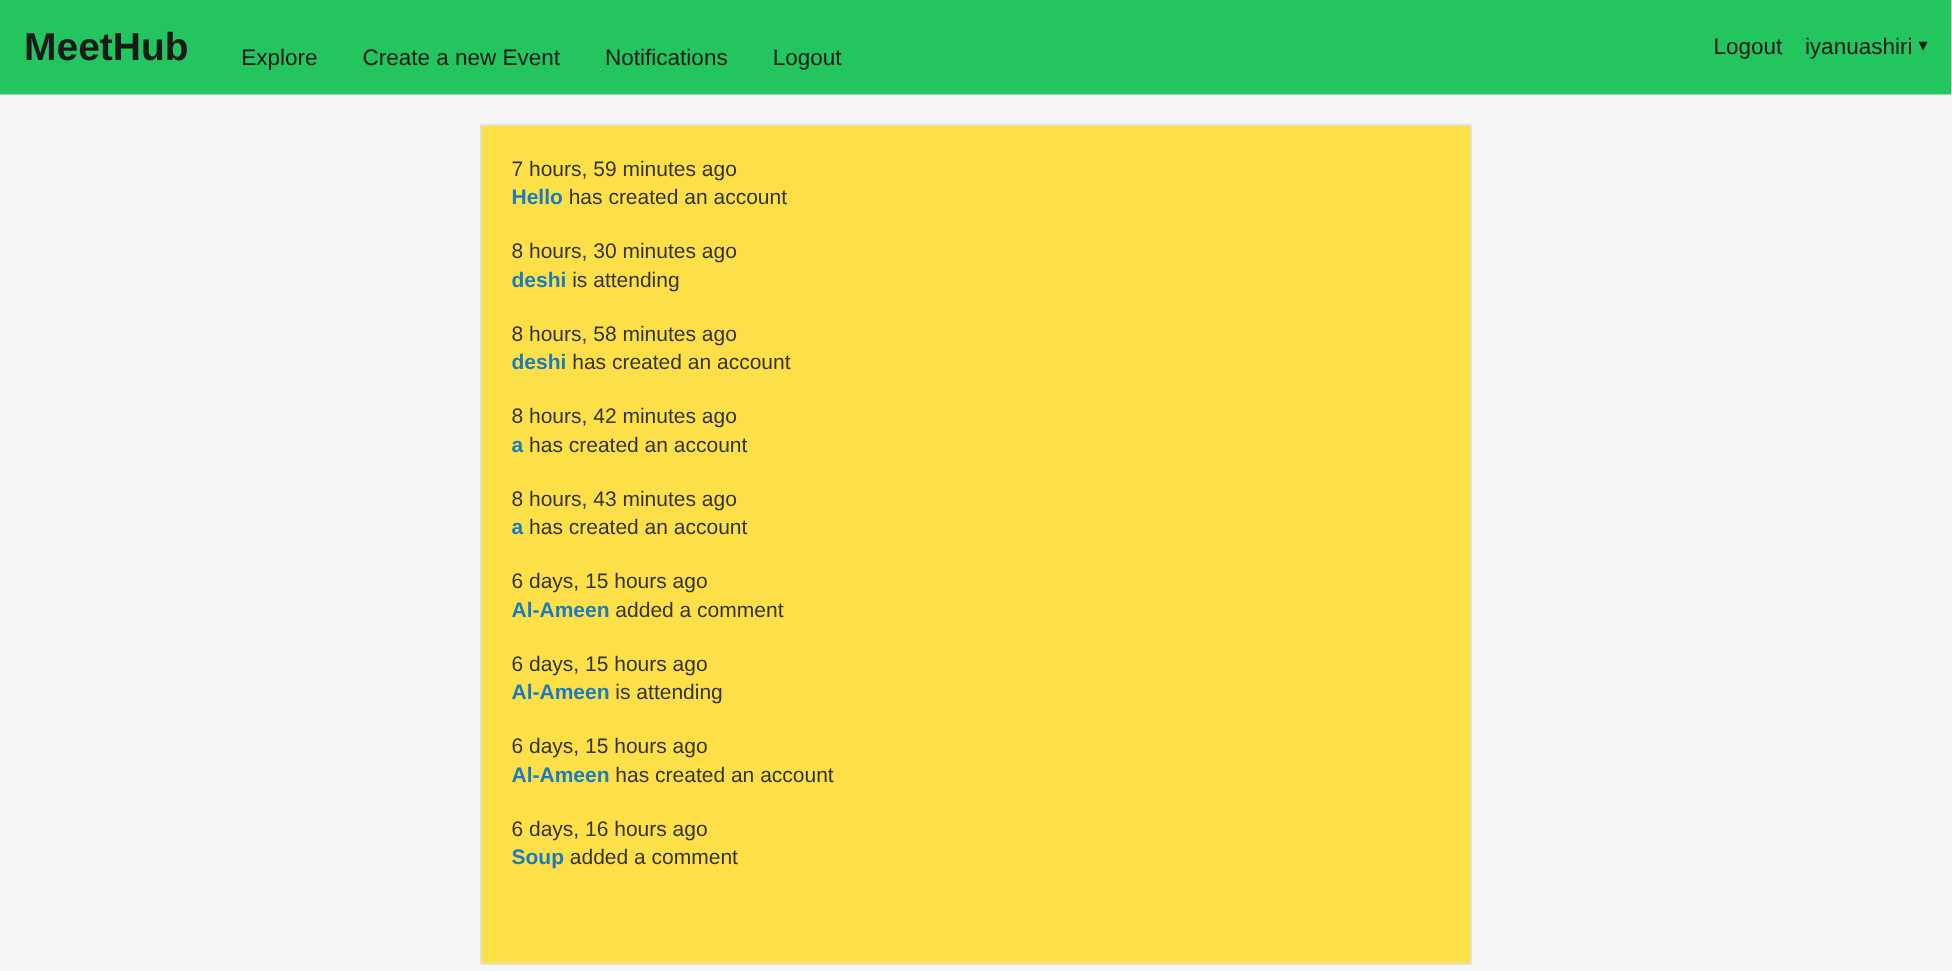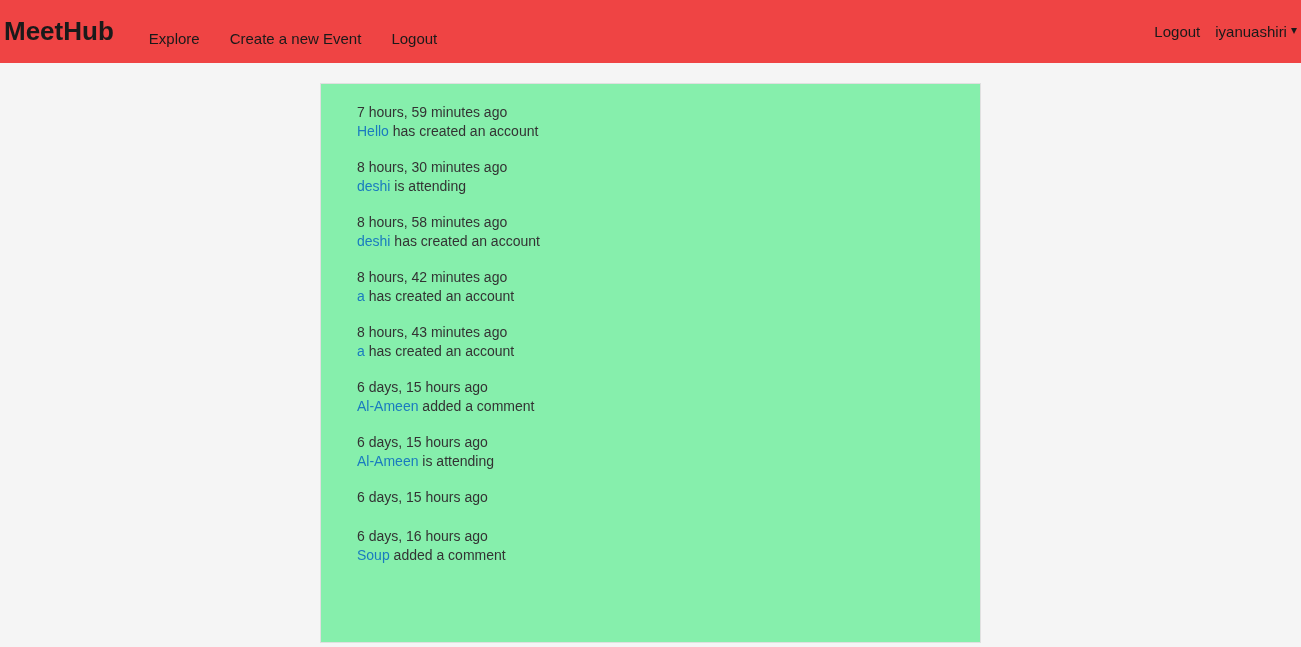--- a/index.html
+++ b/index.html
@@ -9,24 +9,24 @@
     }
 
     body {
       font-family: Arial, Helvetica, sans-serif;
       background-color: #f5f5f5;
       min-height: 647px;
     }
 
     
     .navbar {
-      background-color: #ef4444;
+      background-color: #22c55e;
       display: flex;
       align-items: center;
-      padding: 0 4px;
+      padding: 0 16px;
       height: 63px;
       position: relative;
     }
 
     .navbar-brand {
       font-size: 26px;
       font-weight: bold;
       color: #1a1a1a;
       text-decoration: none;
       margin-right: 20px;
@@ -79,24 +79,24 @@
     
     .main-content {
       max-width: 1301px;
       margin: 0 auto;
       padding: 20px 0;
     }
 
     .notifications-container {
       margin-left: 320px;
       margin-right: 320px;
-      background-color: #86efac;
+      background-color: #fde047;
       border: 1px solid #e0e0e0;
       min-height: 560px;
-      padding: 10px 16px;
+      padding: 10px 0;
     }
 
     .notification-item {
       padding: 10px 20px 10px 20px;
       border-bottom: none;
     }
 
     .notification-time {
       font-size: 14px;
       color: #333333;
@@ -104,33 +104,37 @@
     }
 
     .notification-text {
       font-size: 14px;
       color: #333333;
     }
 
     .notification-text .user-link {
       color: #1a7bbf;
       text-decoration: none;
+      font-weight: bold;
     }
   </style>
 </head>
 <body>
 
 <nav class="navbar">
   <a class="navbar-brand" href="#">MeetHub</a>
   <ul class="navbar-nav">
     <li>
       <a href="#">Explore</a>
     </li>
     <li>
       <a href="#">Create a new Event</a>
+    </li>
+    <li>
+      <a href="#">Notifications</a>
     </li>
     <li>
       <a href="#">Logout</a>
     </li>
   </ul>
   <div class="navbar-right">
     <a class="logout-link" href="#">Logout</a>
     <div class="user-dropdown">
       <span>iyanuashiri</span>
       <span class="caret">▾</span>
@@ -164,19 +168,20 @@
       <div class="notification-item">
         <div class="notification-time">6 days, 15 hours ago</div>
         <div class="notification-text"><a class="user-link" href="#">Al-Ameen</a><span> added a comment</span></div>
       </div>
       <div class="notification-item">
         <div class="notification-time">6 days, 15 hours ago</div>
         <div class="notification-text"><a class="user-link" href="#">Al-Ameen</a><span> is attending</span></div>
       </div>
       <div class="notification-item">
         <div class="notification-time">6 days, 15 hours ago</div>
+        <div class="notification-text"><a class="user-link" href="#">Al-Ameen</a><span> has created an account</span></div>
       </div>
       <div class="notification-item">
         <div class="notification-time">6 days, 16 hours ago</div>
         <div class="notification-text"><a class="user-link" href="#">Soup</a><span> added a comment</span></div>
       </div>
     </div>
 </div>
 
 </body></html>

